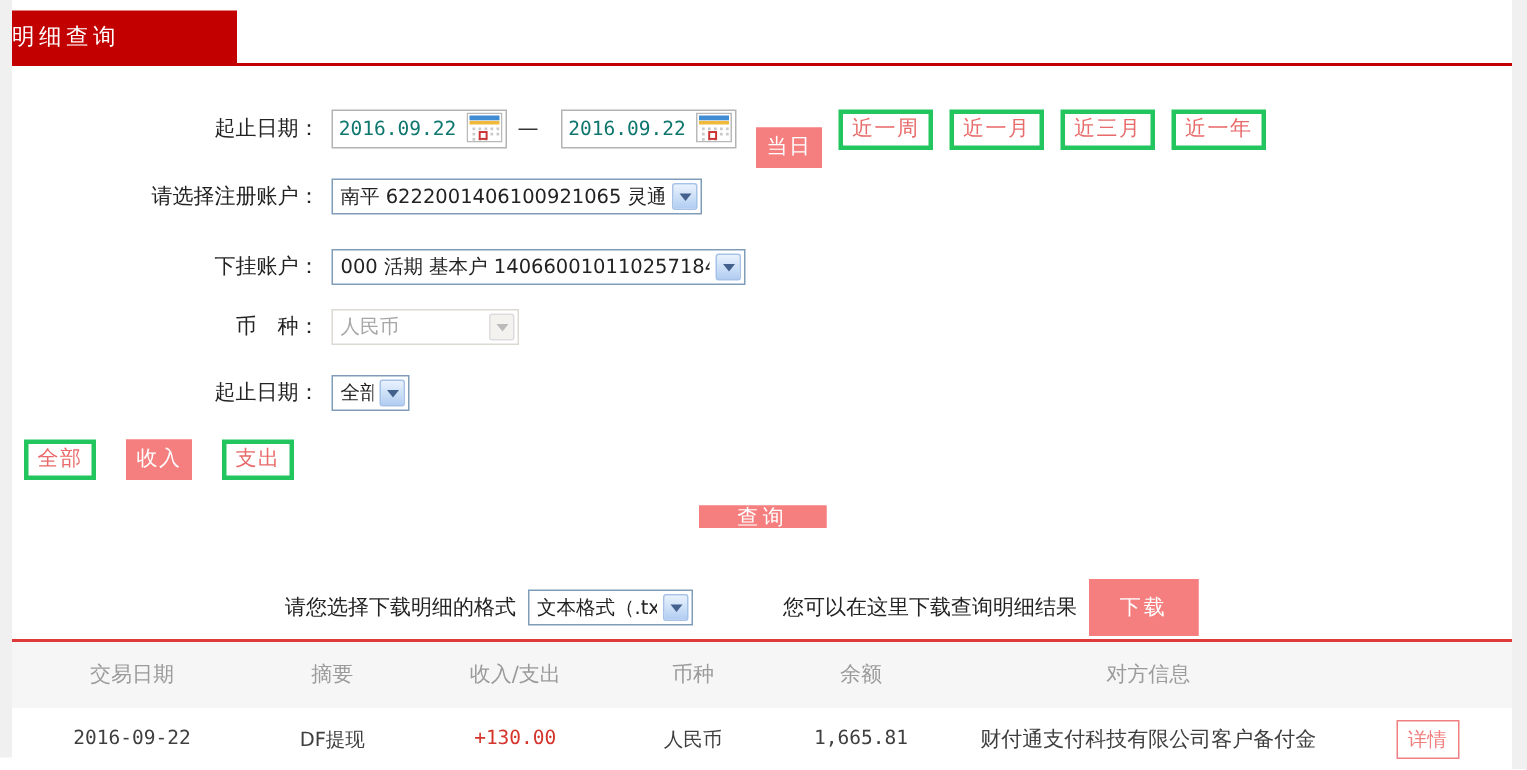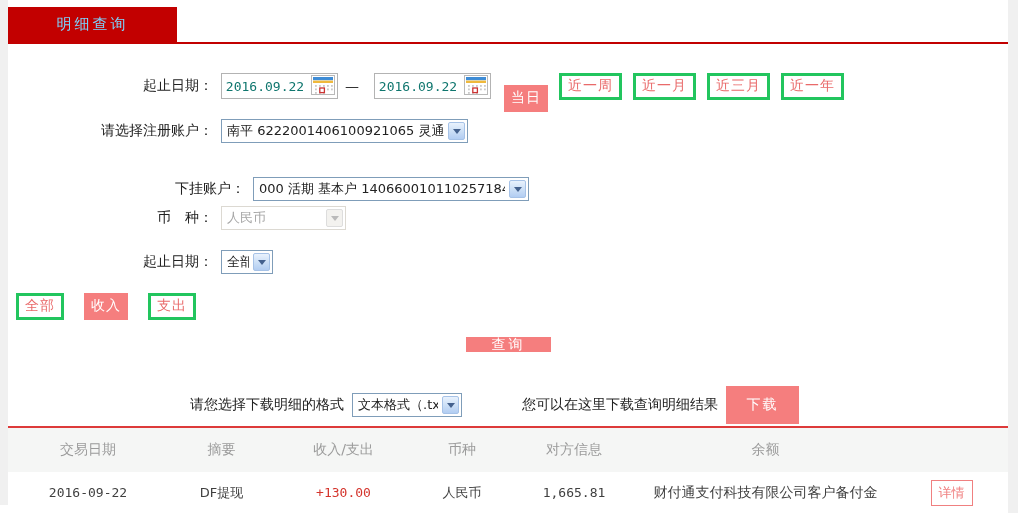--- a/index.html
+++ b/index.html
@@ -8,33 +8,33 @@
     position: relative; width: 1018px; height: 513px;
     background: #fff; overflow: hidden;
     font-family: "DejaVu Sans", sans-serif; color: #222;
   }
   .strip-left  { position: absolute; left: 0; top: 0; width: 8px;  height: 505px; background: #f0f0f0; }
   .strip-right { position: absolute; right: 0; top: 0; width: 10px; height: 513px; background: #f0f0f0; }
   .panel { position: absolute; left: 8px; top: 0; width: 1000px; height: 513px; background: #fff; }
 
   
   .tab {
-    position: absolute; left: 0; top: 7px; width: 169px; height: 35px;
-    background: #c20000; color: #7dd3fc; font-size: 15px; letter-spacing: 3px;
-    display: flex; align-items: center; justify-content: center; cursor: pointer;
+    position: absolute; left: 0; top: 7px; width: 150px; height: 35px;
+    background: #c20000; color: #ffffff; font-size: 15px; letter-spacing: 3px;
+    display: flex; align-items: center; cursor: pointer;
   }
   .tab-underline { position: absolute; left: 0; top: 42px; width: 100%; height: 2px; background: #c20000; }
 
   
   .frow { position: absolute; left: 0; width: 100%; display: flex; align-items: center; font-size: 14px; color: #222; }
   .flabel { width: 205px; text-align: right; flex: none; white-space: pre; }
 
   .r1 { top: 72px;  height: 28px; }
   .r2 { top: 119px; height: 24px; }
-  .r3 { top: 177px; height: 24px; padding-left: 32px; }
+  .r3 { top: 166px; height: 24px; }
   .r4 { top: 206px; height: 24px; }
   .r5 { top: 250px; height: 24px; }
   .r6 { top: 292px; height: 28px; }
   .r7 { top: 392px; height: 26px; }
 
   
   .dateinput {
     margin-left: 8px; width: 117px; height: 26px; border: 1px solid #b3b3b3;
     background: #fff; display: flex; align-items: center; position: relative; flex: none;
   }
@@ -244,22 +244,22 @@
       <button class="btn-solid dl-btn">下载</button>
     </div>
 
     <div class="table-sep"></div>
 
     <div class="tgrid thead">
       <div>交易日期</div>
       <div>摘要</div>
       <div>收入/支出</div>
       <div>币种</div>
+      <div>余额</div>
       <div>对方信息</div>
-      <div>余额</div>
       <div></div>
     </div>
 
     <div class="tgrid trow">
       <div class="cell-num">2016-09-22</div>
       <div>DF提现</div>
       <div class="cell-num amount">+130.00</div>
       <div>人民币</div>
       <div class="cell-num">1,665.81</div>
       <div class="cp-cell">财付通支付科技有限公司客户备付金</div>

